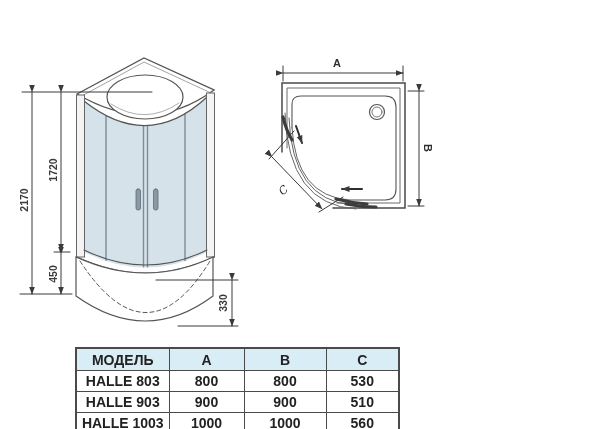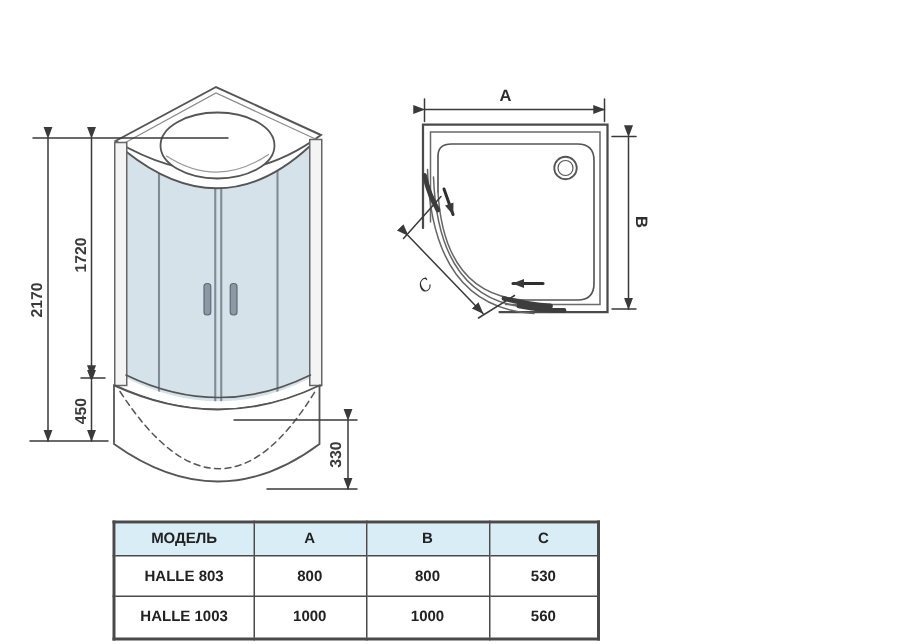--- a/index.html
+++ b/index.html
@@ -11,21 +11,21 @@
   .dim-label{font:bold 10.5px "Liberation Sans",sans-serif;fill:#3a3a3a;}
   .plan-label{font:bold 11px "Liberation Sans",sans-serif;fill:#2f2f2f;}
   .c-label{font:italic 11px "DejaVu Serif",serif;fill:#2f2f2f;}
   #spec-table{
     position:absolute;left:75px;top:347px;width:323px;height:80px;
     border-collapse:collapse;table-layout:fixed;
     font-family:"Liberation Sans",sans-serif;
   }
   #spec-table td,#spec-table th{
     border:1.6px solid #4a4a4a;
-    font-size:10px;font-weight:bold;color:#222;
+    font-size:14px;font-weight:bold;color:#222;
     text-align:center;vertical-align:middle;padding:0;
     overflow:hidden;white-space:nowrap;
   }
   #spec-table{border:2px solid #4a4a4a;}
   #spec-table thead th{background:#d9edf6;height:21px;}
   #spec-table tbody td{background:#ffffff;height:20px;}
   col.c-model{width:93px;} col.c-a{width:75px;} col.c-b{width:82px;} col.c-c{width:73px;}
 </style>
 </head>
 <body>
@@ -152,19 +152,25 @@
     </tr>
   </thead>
   <tbody>
     <tr>
       <td>HALLE 803</td>
       <td>800</td>
       <td>800</td>
       <td>530</td>
     </tr>
     <tr>
+      <td>HALLE 903</td>
+      <td>900</td>
+      <td>900</td>
+      <td>510</td>
+    </tr>
+    <tr>
       <td>HALLE 1003</td>
       <td>1000</td>
       <td>1000</td>
       <td>560</td>
     </tr>
   </tbody>
 </table>
 
 </body></html>

